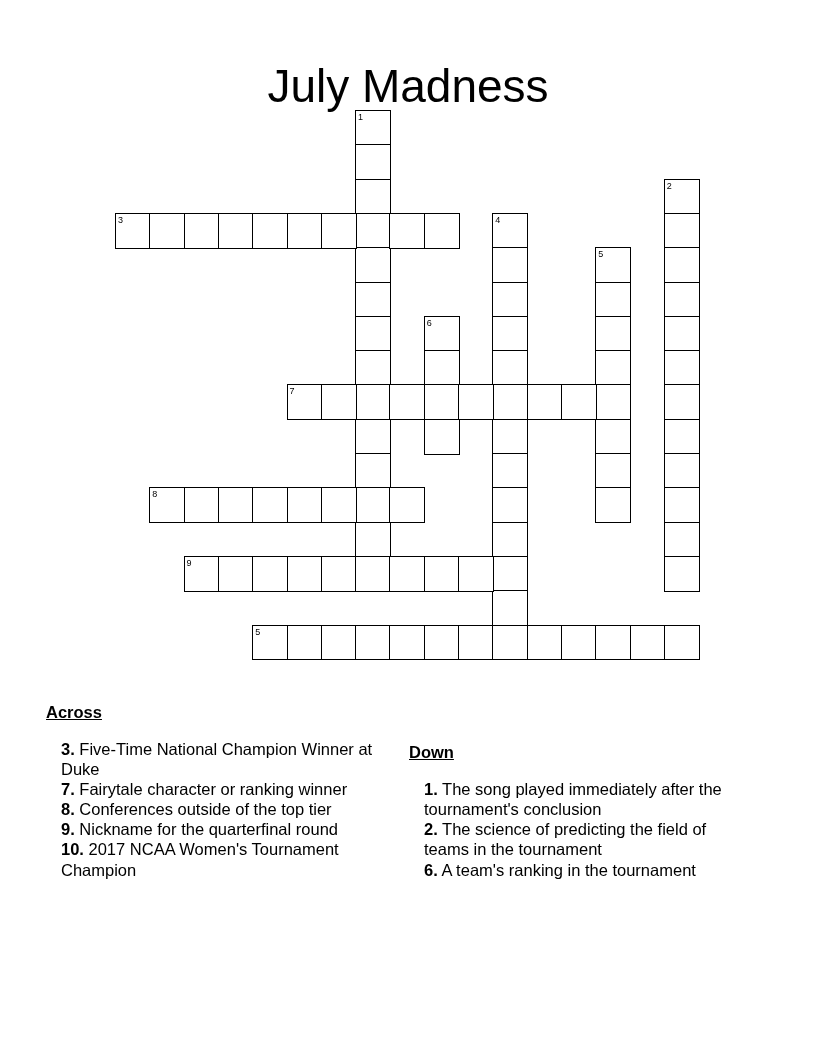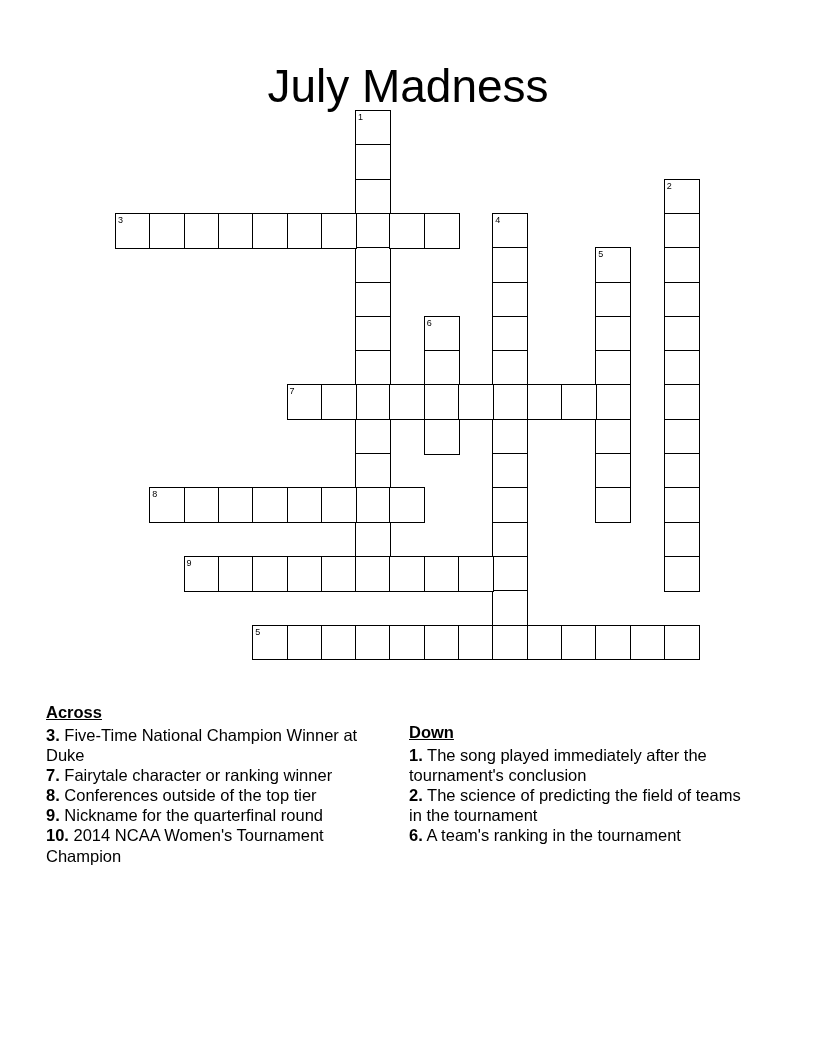--- a/index.html
+++ b/index.html
@@ -54,35 +54,35 @@
   }
 
   
   #clues {
     position: absolute;
     top: 702px;
     left: 46px;
     width: 724px;
     display: flex;
     gap: 18px;
-    align-items: center;
+    align-items: flex-end;
   }
   .clue-col {
     width: 345px;
   }
   .clue-heading {
     font-size: 16.5px;
     font-weight: bold;
     text-decoration: underline;
     margin: 0 0 1px 0;
     line-height: 1.32;
   }
   .clue-list {
     list-style: none;
-    margin: 0;
+    margin: 15px;
     padding: 0;
   }
   .clue-item {
     font-size: 16.5px;
     line-height: 1.22;
     margin: 0;
     padding: 0;
   }
   .clue-num {
     font-weight: bold;
@@ -204,21 +204,21 @@
 
 <div id="clues">
 
   <div class="clue-col">
     <div class="clue-heading">Across</div>
     <ul class="clue-list" id="across-list">
         <li class="clue-item"><span class="clue-num">3.</span><span class="clue-text"> Five-Time National Champion Winner at Duke</span></li>
         <li class="clue-item"><span class="clue-num">7.</span><span class="clue-text"> Fairytale character or ranking winner</span></li>
         <li class="clue-item"><span class="clue-num">8.</span><span class="clue-text"> Conferences outside of the top tier</span></li>
         <li class="clue-item"><span class="clue-num">9.</span><span class="clue-text"> Nickname for the quarterfinal round</span></li>
-        <li class="clue-item"><span class="clue-num">10.</span><span class="clue-text"> 2014 NCAA Women's Tournament Champion</span></li>
+        <li class="clue-item"><span class="clue-num">10.</span><span class="clue-text"> 2017 NCAA Women's Tournament Champion</span></li>
       </ul>
   </div>
 
   <div class="clue-col">
     <div class="clue-heading">Down</div>
     <ul class="clue-list" id="down-list">
         <li class="clue-item"><span class="clue-num">1.</span><span class="clue-text"> The song played immediately after the tournament's conclusion</span></li>
         <li class="clue-item"><span class="clue-num">2.</span><span class="clue-text"> The science of predicting the field of teams in the tournament</span></li>
         <li class="clue-item"><span class="clue-num">6.</span><span class="clue-text"> A team's ranking in the tournament</span></li>
       </ul>

